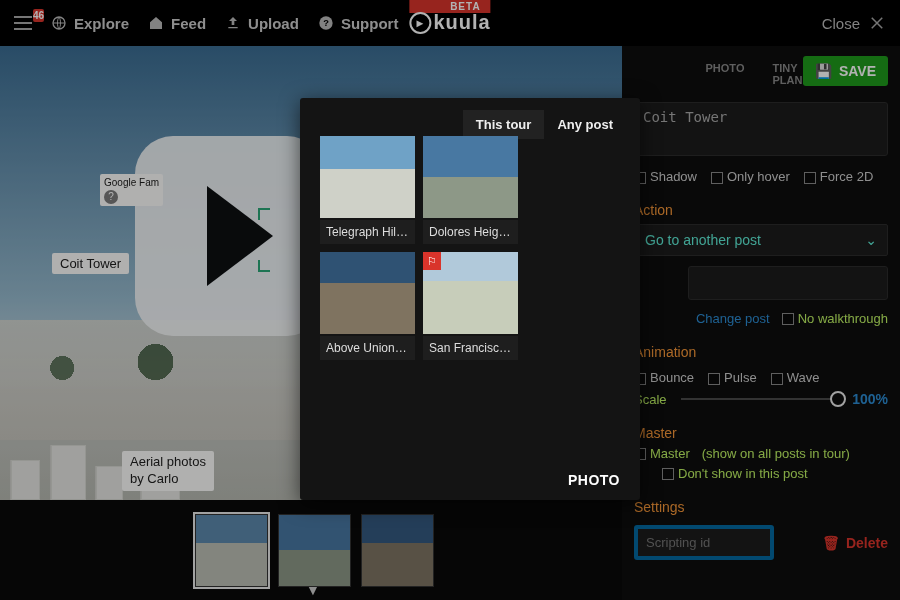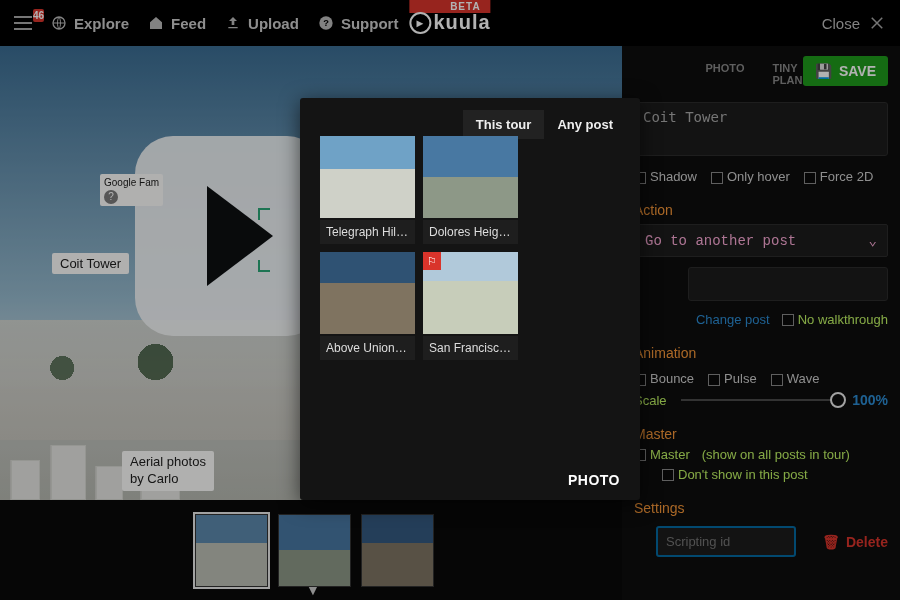--- a/index.html
+++ b/index.html
@@ -58,30 +58,30 @@
   
   .panel { flex:1; background:#0d0d0d; padding:0 12px 12px 12px; position:relative;}
   .tabs { display:flex; gap:0; justify-content:center; padding:10px 0;}
   .tab { color:#888; font-size:11px; font-weight:bold; padding:6px 14px; line-height:1.1;}
   .tab.active { color:#fff; }
   .save-btn { position:absolute; right:12px; top:10px; background:#1f9b1c; color:#fff; font-weight:bold; padding:7px 12px; border-radius:3px; display:flex; align-items:center; gap:6px; font-size:14px;}
   .textarea { width:100%; height:54px; background:#1c1c1c; border:1px solid #2b2b2b; color:#aaa; padding:6px 8px; font-size:14px; resize:none; border-radius:3px;}
   .checkrow { display:flex; gap:14px; flex-wrap:wrap; margin-top:10px; font-size:13px; color:#ccc;}
   .chk { width:12px;height:12px; border:1px solid #888; display:inline-block; vertical-align:middle; margin-right:4px; background:#0b0b0b;}
   .sect { color:#f59638; font-size:14px; margin-top:18px; }
-  .select { width:100%; margin-top:6px; background:#1c1c1c; border:1px solid #2b2b2b; color:#f9a8d4; padding:7px 10px; border-radius:2px; display:flex; justify-content:space-between; align-items:center;font-family:Liberation Mono, monospace;}
+  .select { width:100%; margin-top:6px; background:#1c1c1c; border:1px solid #2b2b2b; color:#5eead4; padding:7px 10px; border-radius:2px; display:flex; justify-content:space-between; align-items:center;}
   .rightbox { margin-top:10px; display:flex; gap:8px; align-items:center; }
   .empty-input { flex:0 0 200px; margin-left:auto; height:34px; background:#1c1c1c; border:1px solid #2b2b2b; border-radius:3px;}
   .link { color:#2c8cd3; font-size:13px; }
   .dim { color:#bef264; font-size:13px; }
   .sliderrow { display:flex; align-items:center; gap:14px; margin-top:6px;}
   .slider { position:relative; height:2px; background:#4a4a4a; flex:1;}
   .sliderknob { position:absolute; right:-8px; top:-7px; width:16px; height:16px; border:2px solid #e8e8e8; border-radius:50%; background:#0d0d0d;}
   .val { color:#2c8cd3; font-weight:bold;}
-  .sidinput { background:#1c1c1c; border:2px solid #0369a1; padding:6px 8px; font-size:13px; color:#8d8d8d; width:140px; border-radius:3px;margin-left:22px;}
+  .sidinput { background:#1c1c1c; border:4px solid #0369a1; padding:6px 8px; font-size:13px; color:#8d8d8d; width:140px; border-radius:3px;}
   .delete { display:flex; align-items:center; gap:6px; color:#d9342b; font-weight:bold;}
   .row { display:flex; align-items:center; gap:12px; margin-top:10px;}
 
   
   .modal-backdrop{position:absolute;inset:0;background:rgba(0,0,0,.3);}
   .modal { position:absolute; left:300px; top:98px; width:340px; background:#141414; border-radius:3px; padding:18px 20px 12px 20px; box-shadow:0 4px 20px rgba(0,0,0,.6);}
   .modal h3 { color:#fff; font-size:17px; font-weight:600;}
   .seg { position:absolute; top:12px; right:14px; display:flex; }
   .seg button { background:#222; border:none; color:#eee; font-size:13px; padding:7px 13px; cursor:pointer; font-weight:600;text-align:right;}
   .seg button:last-child { background:transparent; color:#eee;}

